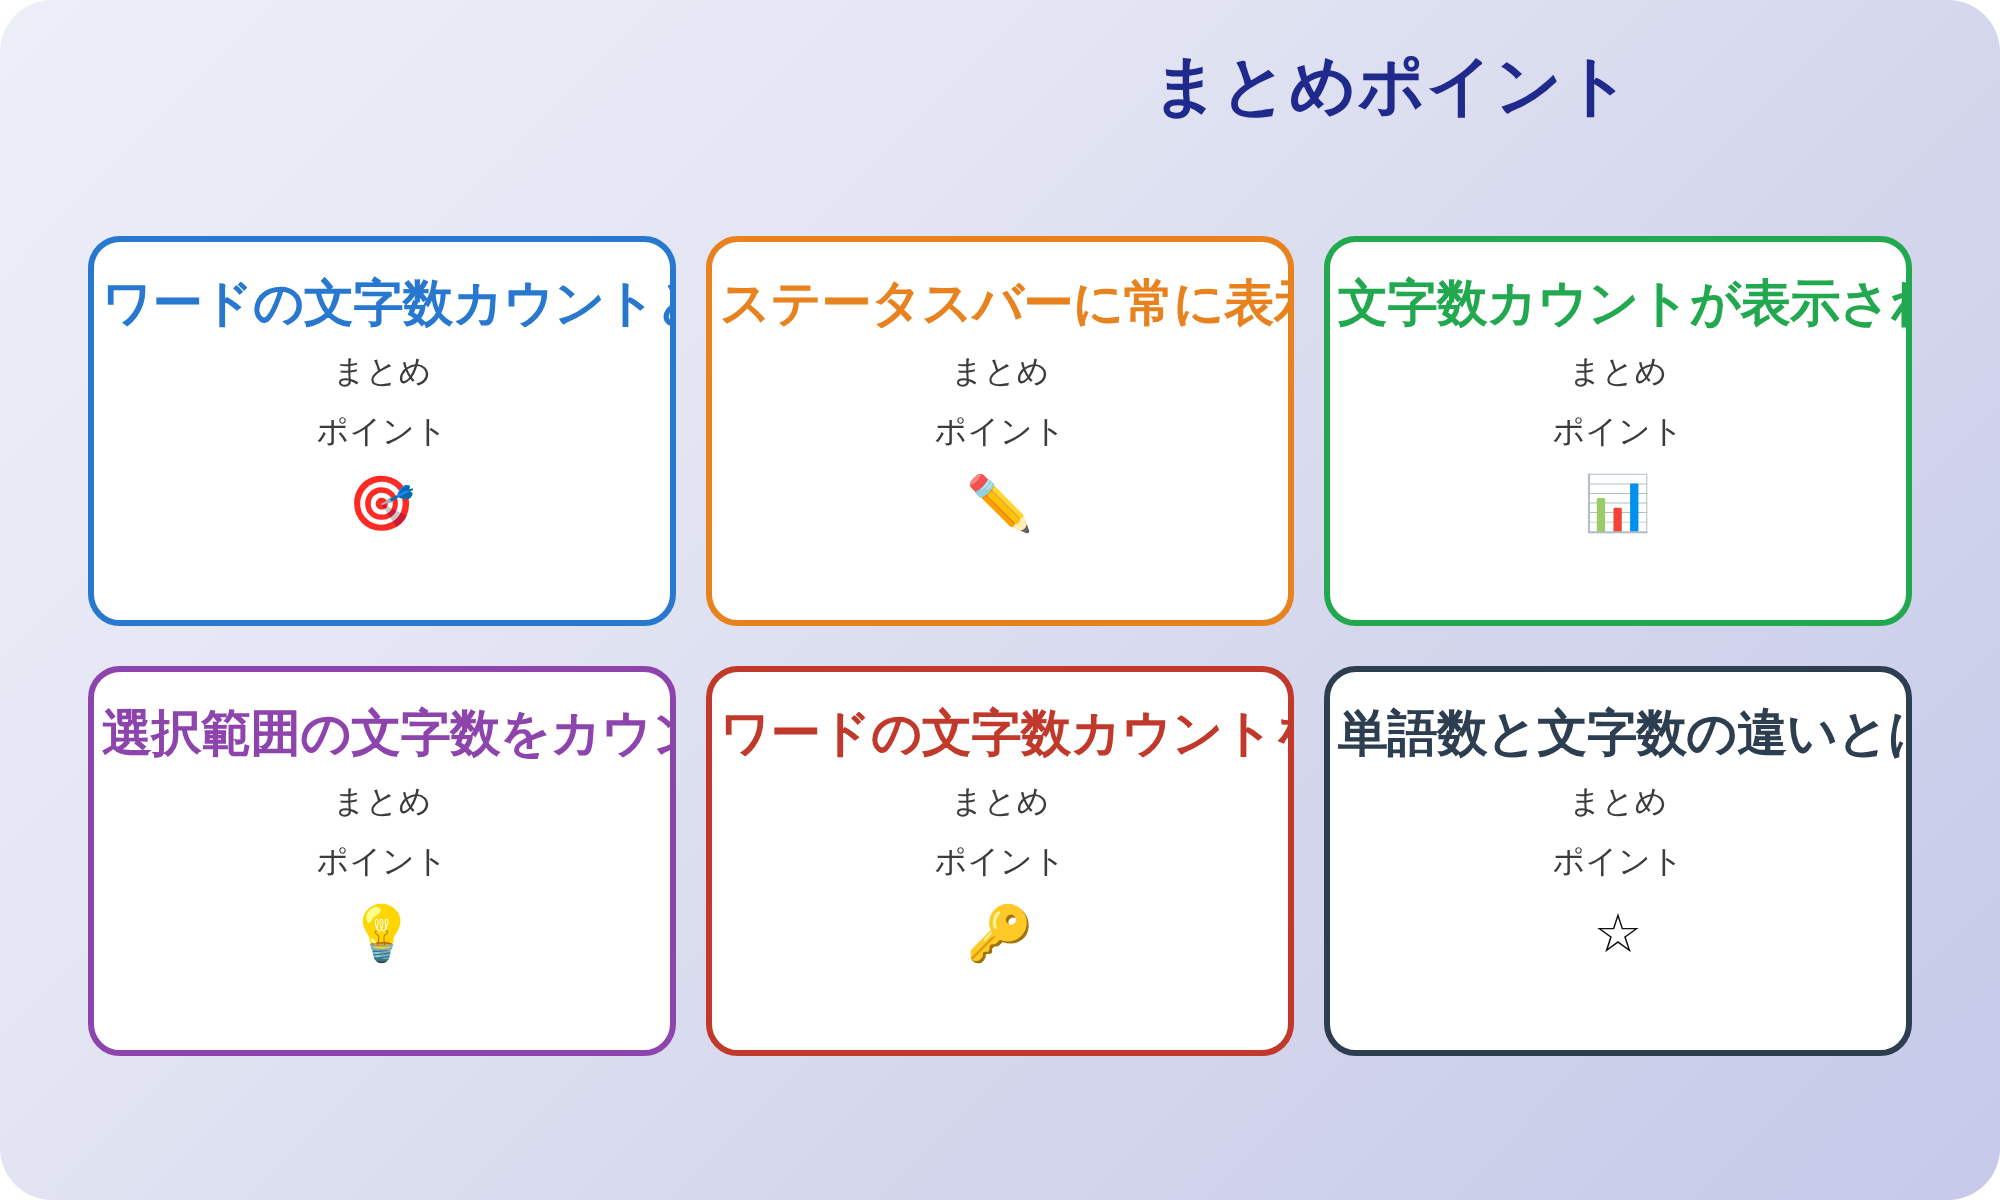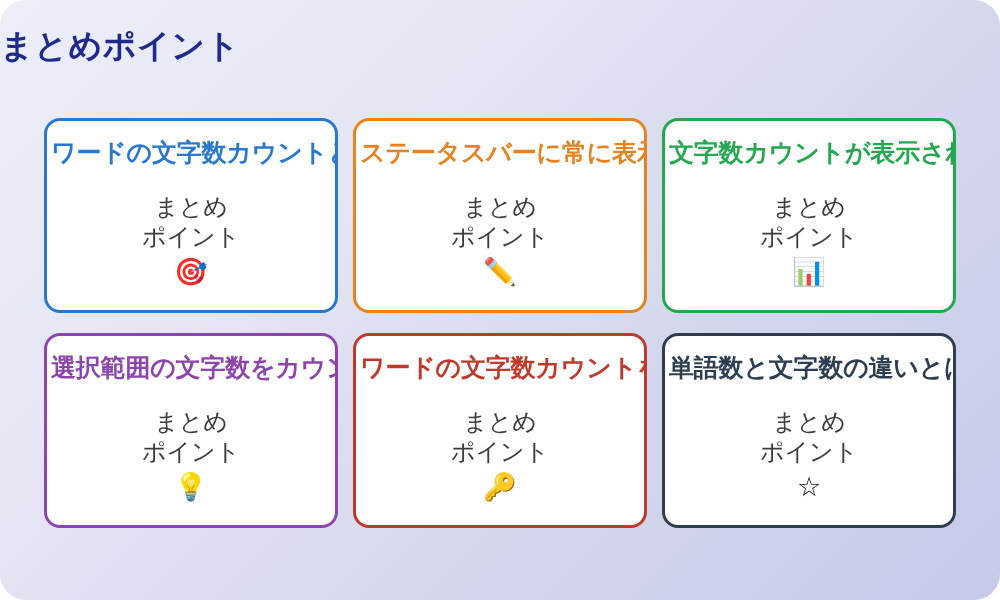--- a/index.html
+++ b/index.html
@@ -22,27 +22,28 @@
     border-radius: 26px;
     overflow: hidden;
     background: linear-gradient(135deg, #eceef8 0%, #e4e6f4 32%, #d5d8ec 62%, #c6c9e9 100%);
   }
 
   #slide-title {
     position: absolute;
     left: 0;
     top: 24px;
     width: 816px;
-    text-align: left;
+    text-align: right;
     font-size: 33px;
     font-weight: bold;
     color: #1f2a8c;
     letter-spacing: 0.5px;
     line-height: 44px;
     white-space: nowrap;
+    font-family: Liberation Mono, monospace;
   }
 
   #card-grid {
     position: absolute;
     left: 44px;
     top: 118px;
     width: 912px;
     height: 402px;
     display: grid;
     grid-template-columns: repeat(3, 1fr);
@@ -72,23 +73,23 @@
     font-size: 25px;
     font-weight: bold;
     line-height: 32px;
     color: #2878d0;
     white-space: nowrap;
     overflow: hidden;
     letter-spacing: -0.2px;
   }
 
   .card-body {
-    margin-top: 24px;
+    margin-top: 4px;
     text-align: center;
-    font-size: 24px;
+    font-size: 16px;
     line-height: 30px;
     color: #3c3c3c;
     font-weight: 300;
     white-space: pre-line;
   }
 
   .card-icon {
     margin-top: 4px;
     font-size: 27px;
     line-height: 32px;

